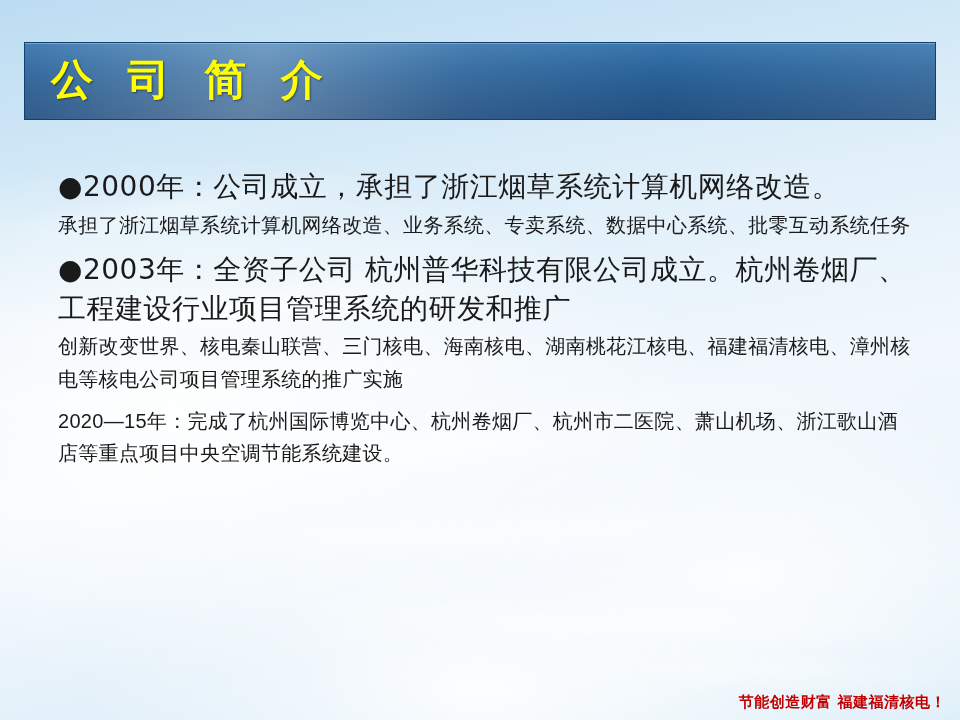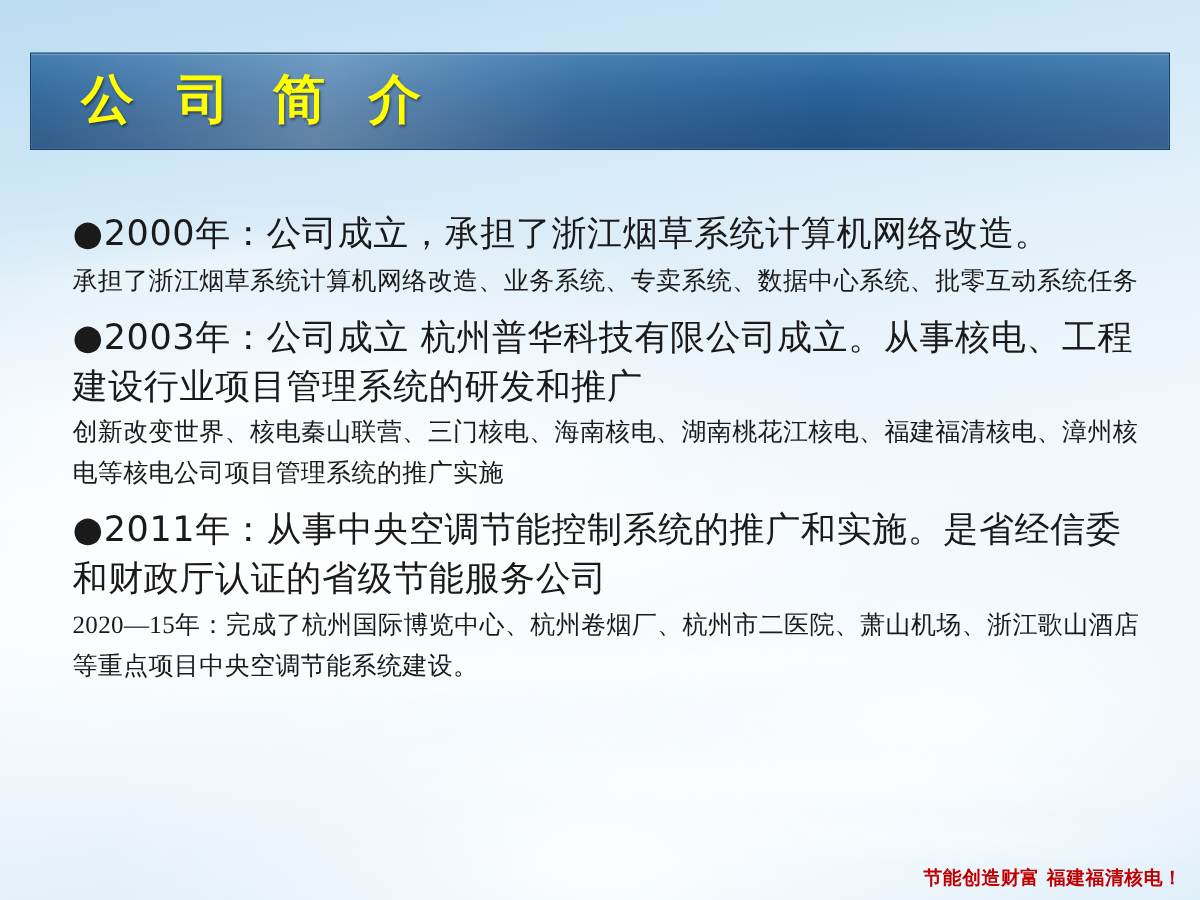--- a/index.html
+++ b/index.html
@@ -46,21 +46,21 @@
     height: 78px;
     background:
       linear-gradient(100deg, rgba(255,255,255,0.10) 0%, rgba(255,255,255,0.32) 26%, rgba(255,255,255,0.12) 48%, rgba(255,255,255,0.05) 70%, rgba(255,255,255,0.14) 100%),
       linear-gradient(180deg, #2f6fa8 0%, #1f5c96 35%, #1a4f85 70%, #17467a 100%);
     border: 1px solid #13406e;
     box-shadow: inset 0 1px 0 rgba(255,255,255,0.28);
     box-sizing: border-box;
   }
   .title-text {
     position: absolute;
-    left: 40px;
+    left: 26px;
     top: 50%;
     transform: translateY(-52%);
     color: #ffff00;
     font-size: 42px;
     font-weight: bold;
     letter-spacing: 10px;
     font-family: "DejaVu Sans", "Liberation Sans", sans-serif;
     text-shadow: 1px 1px 2px rgba(0,0,0,0.45);
     white-space: nowrap;
   }
@@ -77,21 +77,21 @@
     line-height: 1.38;
     font-family: "DejaVu Sans", "Liberation Sans", sans-serif;
     letter-spacing: 0.5px;
     margin: 0 0 2px 0;
     white-space: pre-wrap;
   }
   .sub {
     color: #1a1a1a;
     font-size: 20px;
     line-height: 1.62;
-    font-family: Liberation Serif, serif;
+    font-family: Liberation Sans, sans-serif;
     letter-spacing: 0.3px;
     margin: 0 0 8px 0;
     white-space: pre-wrap;
   }
   .block { margin-bottom: 6px; }
   .block-2 { margin-top: 10px; }
 
   .footer-slogan {
     position: absolute;
     right: 14px;
@@ -122,26 +122,25 @@
   </div>
 
   <div class="body-area">
 
     <div class="block">
       <p class="bullet">●2000年：公司成立，承担了浙江烟草系统计算机网络改造。</p>
       <p class="sub">承担了浙江烟草系统计算机网络改造、业务系统、专卖系统、数据中心系统、批零互动系统任务</p>
     </div>
 
     <div class="block block-2">
-      <p class="bullet">●2003年：公司成立 杭州普华科技有限公司成立。从事核电、工程建设行业项目管理系统的研发和推广</p>
+      <p class="bullet">●2003年：全资子公司 杭州普华科技有限公司成立。杭州卷烟厂、工程建设行业项目管理系统的研发和推广</p>
       <p class="sub">创新改变世界、核电秦山联营、三门核电、海南核电、湖南桃花江核电、福建福清核电、漳州核电等核电公司项目管理系统的推广实施</p>
     </div>
 
     <div class="block block-2">
-      <p class="bullet">●2011年：从事中央空调节能控制系统的推广和实施。是省经信委和财政厅认证的省级节能服务公司</p>
       <p class="sub">2020—15年：完成了杭州国际博览中心、杭州卷烟厂、杭州市二医院、萧山机场、浙江歌山酒店等重点项目中央空调节能系统建设。</p>
     </div>
 
   </div>
 
   <div class="footer-slogan">节能创造财富 福建福清核电！</div>
 
 </div>
 
 </body></html>

